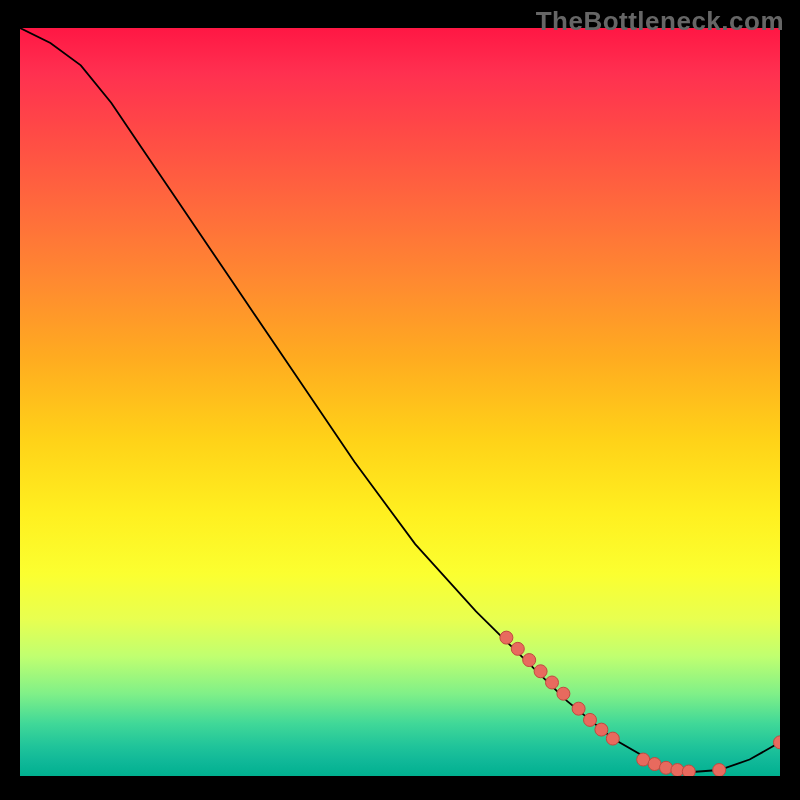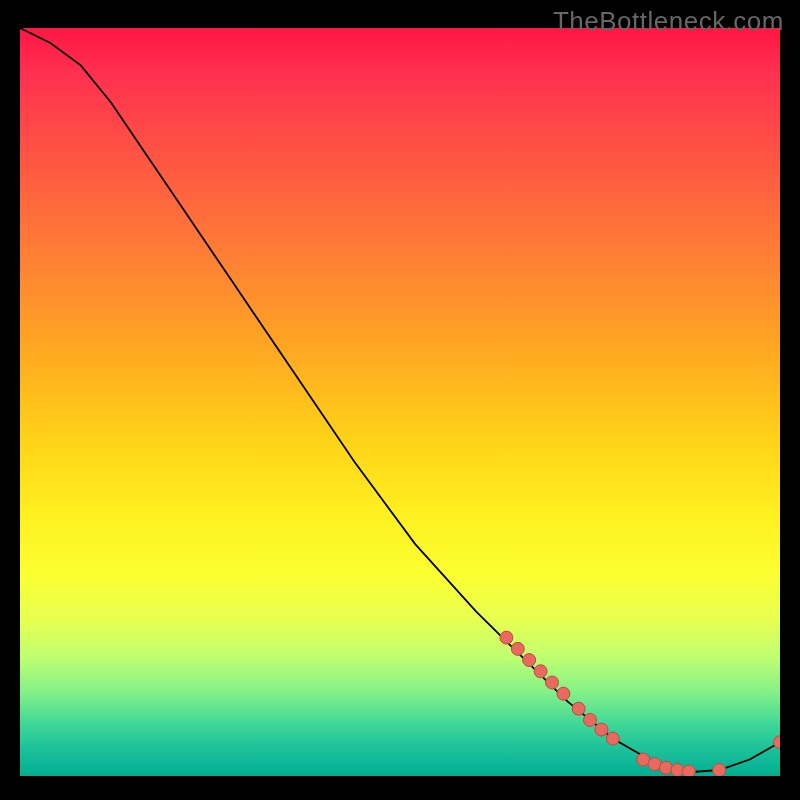--- a/index.html
+++ b/index.html
@@ -10,21 +10,21 @@
     position: relative;
     font-family: Arial, sans-serif;
     overflow: hidden;
   }
   .watermark {
     position: absolute;
     top: 6px;
     right: 16px;
     color: #666;
     font-size: 26px;
-    font-weight: normal;
+    font-weight: bold;
     z-index: 10;
     letter-spacing: 0.5px;
   }
   .plot-area {
     position: absolute;
     left: 20px;
     top: 28px;
     width: 760px;
     height: 748px;
   }

